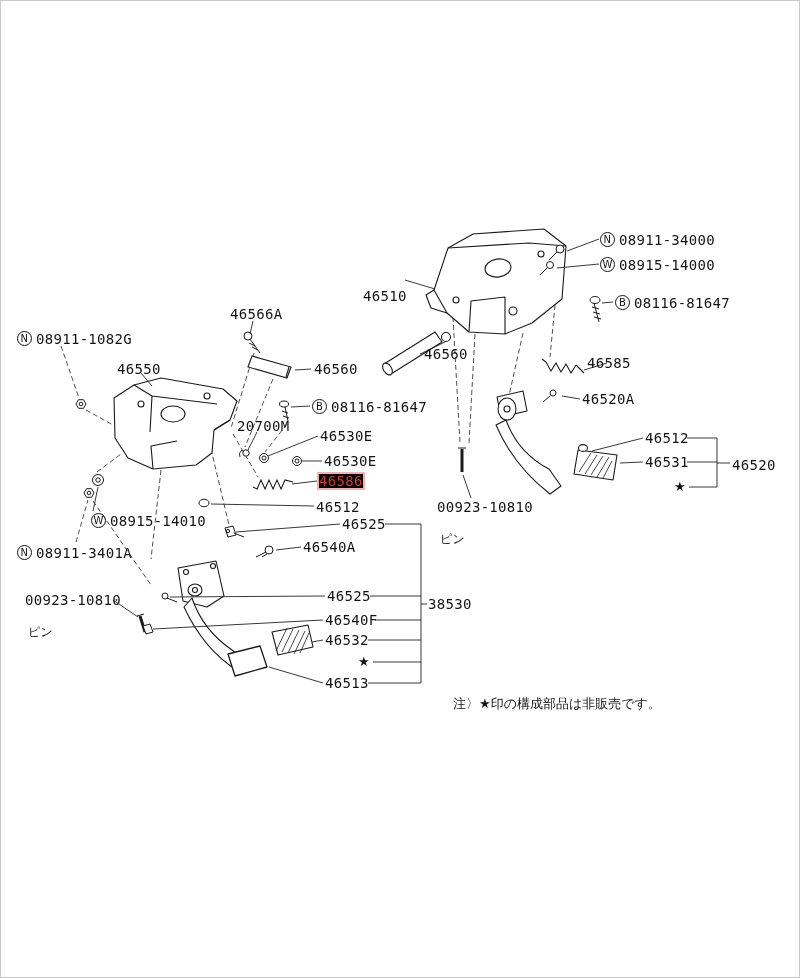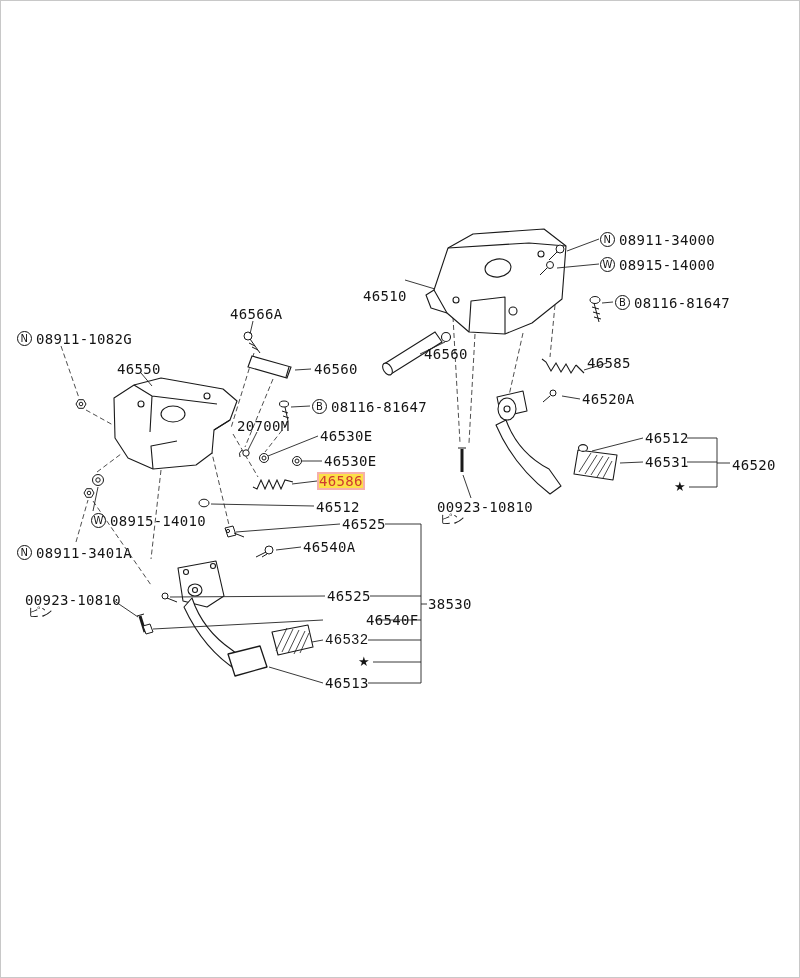--- a/index.html
+++ b/index.html
@@ -15,25 +15,25 @@
     line-height:1;
   }
   .label .circ {
     display:inline-flex; align-items:center; justify-content:center;
     width:15px; height:15px; border:1.3px solid #141414; border-radius:50%;
     font-size:10px; font-family:"DejaVu Sans","Liberation Sans",sans-serif;
     box-sizing:border-box; flex:0 0 auto;
   }
   .label.hl .txt {
     color:#cf3b2f;
-    background:#fde047;
+    background:#000000;
     box-shadow:0 0 0 2px #f5b0aa;
   }
   .label.star { font-family:"DejaVu Sans","Liberation Sans",sans-serif; font-size:13px; }
-  .label.jp { font-size:12px; font-family:"DejaVu Sans","Liberation Sans",sans-serif; }
+  .label.jp { font-size:12px; font-family:"DejaVu Sans","Liberation Sans",sans-serif;margin-top:20px; }
   .note {
     position:absolute; left:452px; top:694px; font-size:13px; color:#141414;
     font-family:"DejaVu Sans","Liberation Sans",sans-serif; white-space:nowrap;
   }
 </style>
 </head>
 <body>
 
 <div class="stage">
 
@@ -348,27 +348,28 @@
       </div>
       <div class="label" style="left: 24px; top: 592px;">
         <span class="txt">00923-10810</span>
       </div>
       <div class="label jp" style="left: 27px; top: 605px;">
         <span class="txt">ピン</span>
       </div>
       <div class="label" style="left: 427px; top: 596px;">
         <span class="txt">38530</span>
       </div>
-      <div class="label" style="left: 324px; top: 612px; margin-left: 41px;">
+      <div class="label" style="left: 324px; top: 612px;">
         <span class="txt">46540F</span>
       </div>
-      <div class="label" style="left: 324px; top: 632px; font-family: Liberation Mono, monospace;">
+      <div class="label" style="left: 324px; top: 632px;">
         <span class="txt">46532</span>
       </div>
       <div class="label star" style="left: 357px; top: 654px;">
         <span class="txt">★</span>
       </div>
       <div class="label" style="left: 324px; top: 675px;">
         <span class="txt">46513</span>
       </div>
     </div>
 
+  <div class="note">注〉★印の構成部品は非販売です。</div>
 </div>
 
 </body></html>

